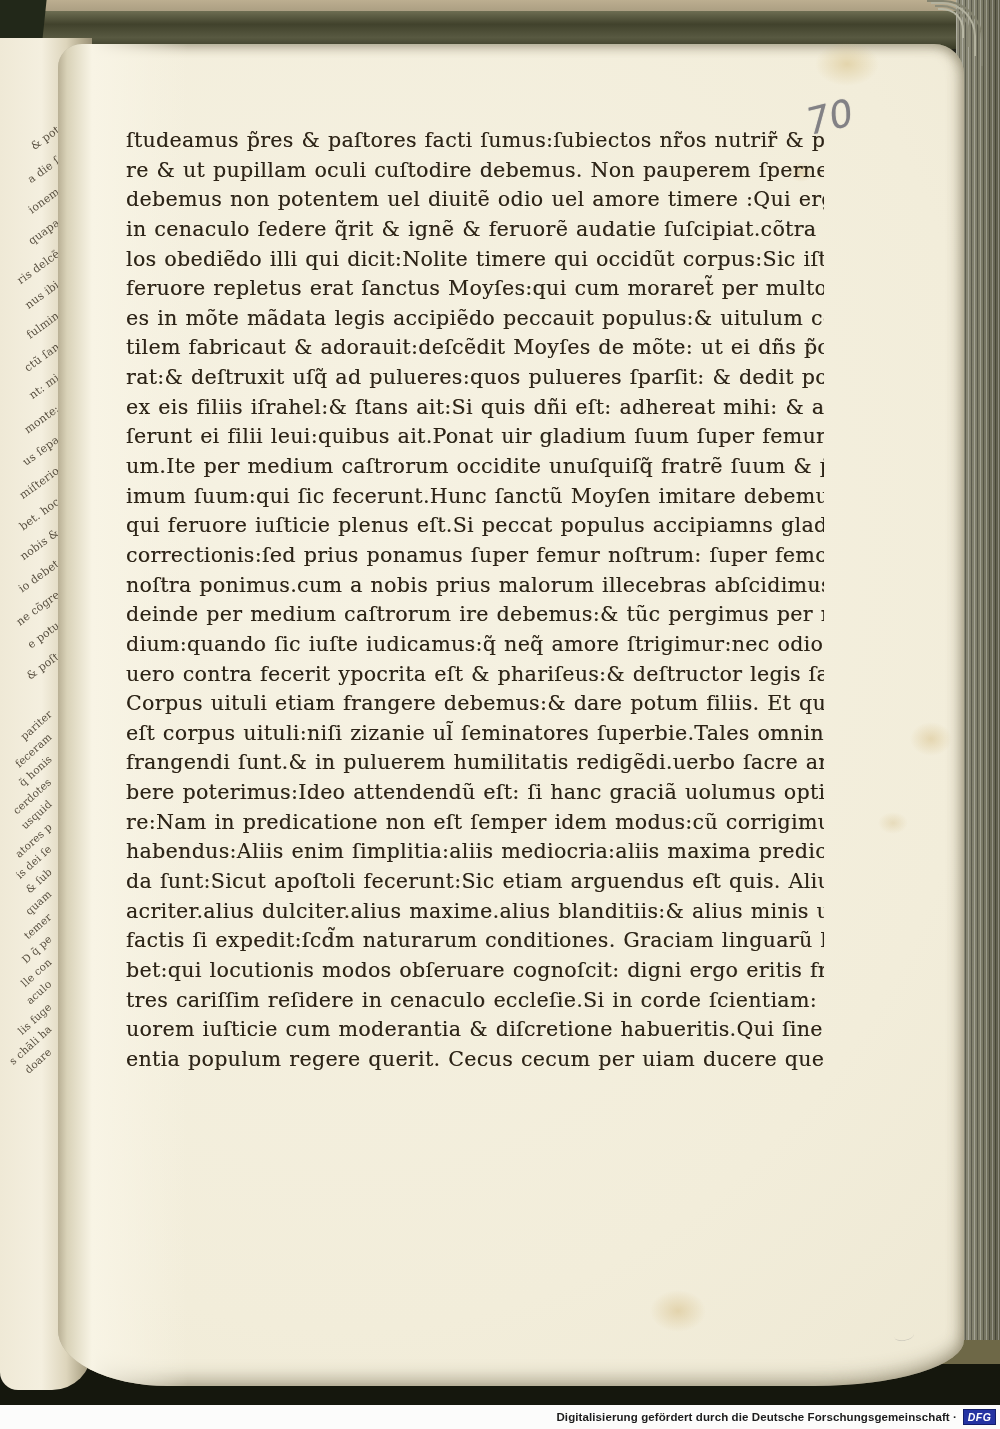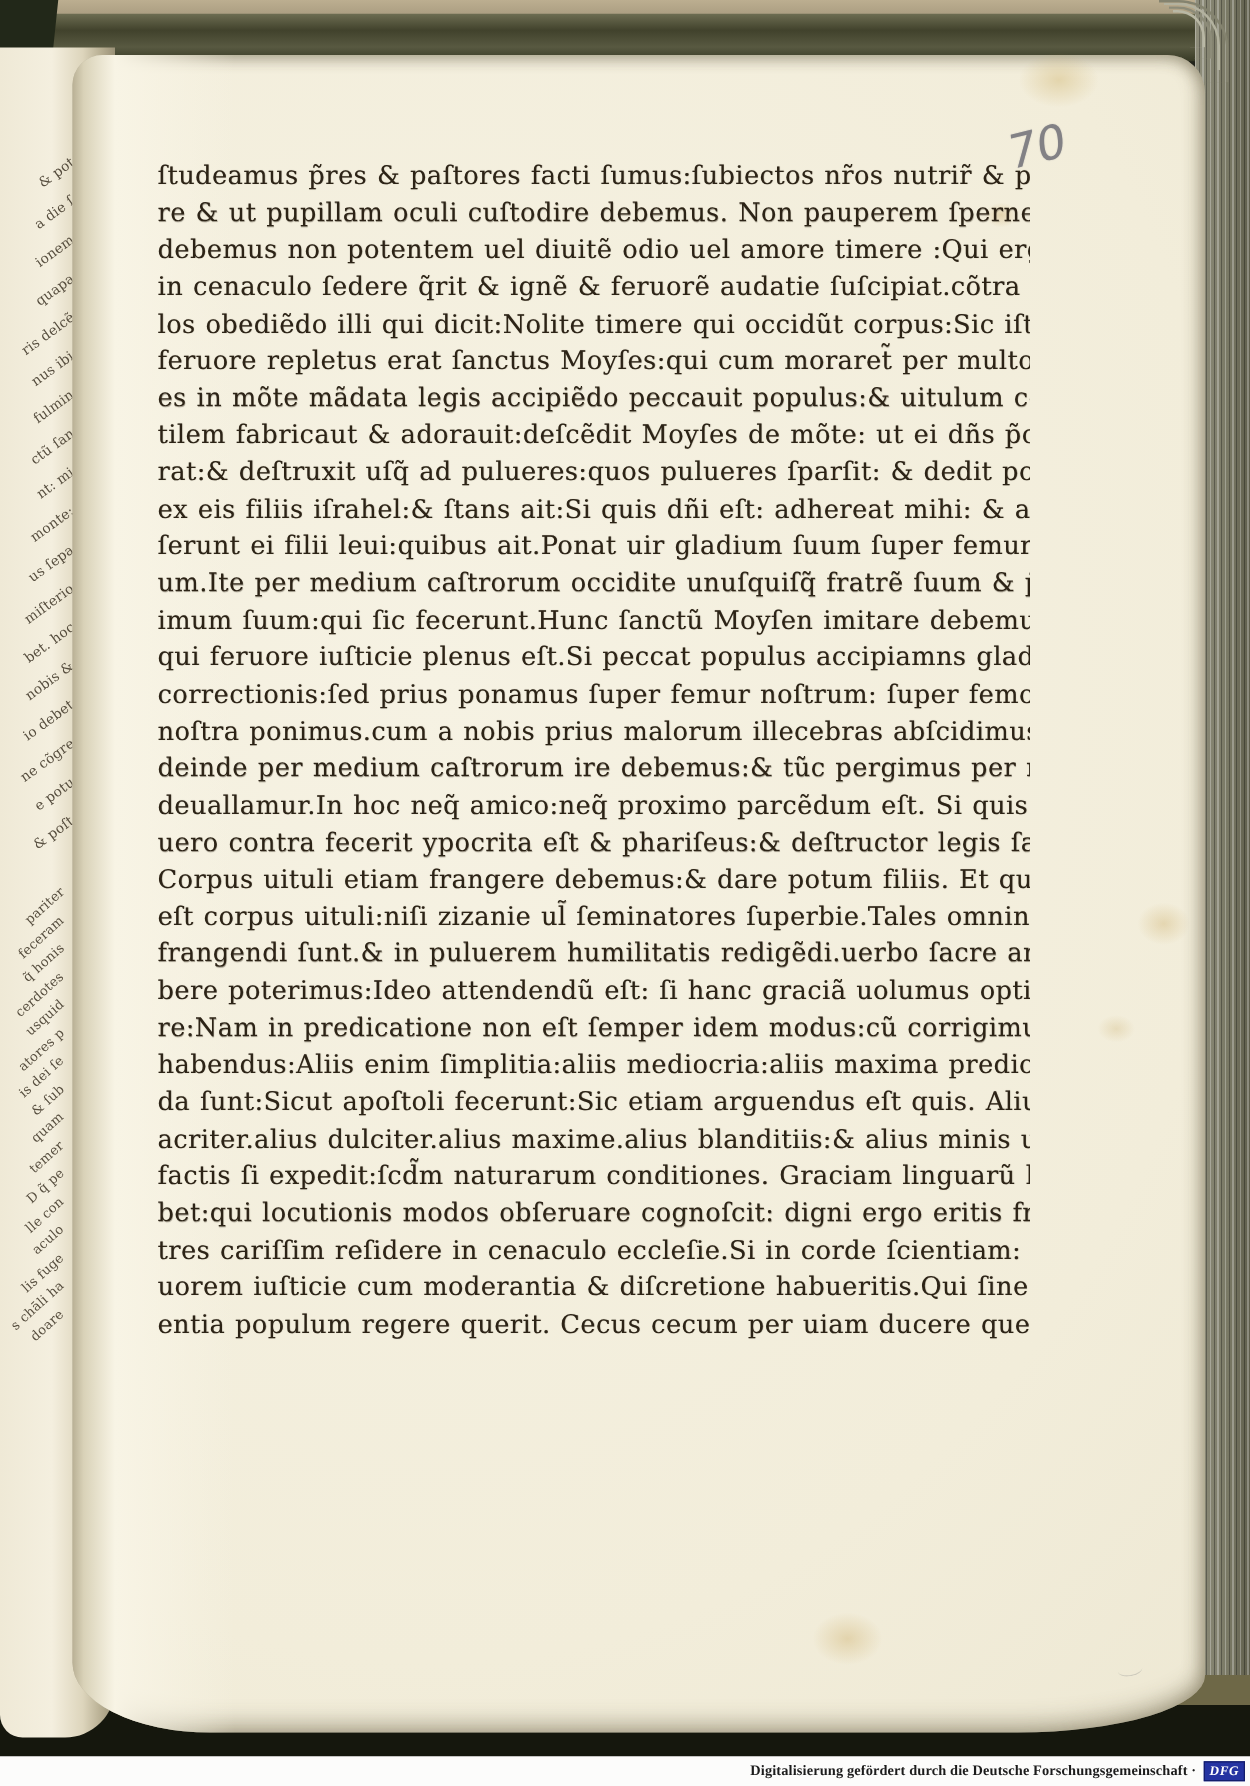--- a/index.html
+++ b/index.html
@@ -67,21 +67,21 @@
              text-shadow:.3px .3px .6px rgba(44,35,22,.45);}
   
   .text-line::after{content:"";display:inline-block;width:100%;}
 
   .corner-squiggle{position:absolute;left:836px;top:1286px;width:20px;height:10px;
          border-bottom:1.5px solid #8b8b8b;border-radius:50%;opacity:.32;transform:rotate(-10deg);}
 
   
   .footer{position:absolute;left:0;top:1405px;width:1000px;height:24px;background:#fcfcfb;
           display:flex;align-items:center;justify-content:flex-end;gap:6px;padding-right:4px;
-          box-sizing:border-box;font-family:Liberation Serif, serif;}
+          box-sizing:border-box;font-family:Liberation Sans, sans-serif;}
   .credit{font-size:11.5px;font-weight:700;color:#1c1c1c;letter-spacing:.1px;}
   .dfg{display:inline-flex;align-items:center;justify-content:center;width:33px;height:16px;
        background:#2433a2;color:#ffffff;font-size:10.5px;font-weight:700;font-style:italic;
        letter-spacing:.5px;border:1px solid #131d6b;box-sizing:border-box;}
 </style>
 </head>
 <body>
 
 <div class="stage">
 
@@ -162,21 +162,21 @@
         <div class="text-line" style="--i: 7;">tilem fabricaut &amp; adorauit:deſcẽdit Moyſes de mõte: ut ei dñs p̃cepe</div>
         <div class="text-line" style="--i: 8;">rat:&amp; deſtruxit uſq̃ ad pulueres:quos pulueres ſparſit: &amp; dedit potũ</div>
         <div class="text-line" style="--i: 9;">ex eis filiis iſrahel:&amp; ſtans ait:Si quis dñi eſt: adhereat mihi: &amp; adhe</div>
         <div class="text-line" style="--i: 10;">ſerunt ei filii leui:quibus ait.Ponat uir gladium ſuum ſuper femur ſu</div>
         <div class="text-line" style="--i: 11;">um.Ite per medium caſtrorum occidite unuſquiſq̃ fratrẽ ſuum &amp; p̃x</div>
         <div class="text-line" style="--i: 12;">imum ſuum:qui ſic fecerunt.Hunc ſanctũ Moyſen imitare debemus</div>
         <div class="text-line" style="--i: 13;">qui feruore iuſticie plenus eſt.Si peccat populus accipiamns gladios</div>
         <div class="text-line" style="--i: 14;">correctionis:ſed prius ponamus ſuper femur noſtrum: ſuper femora</div>
         <div class="text-line" style="--i: 15;">noſtra ponimus.cum a nobis prius malorum illecebras abſcidimus</div>
         <div class="text-line" style="--i: 16;">deinde per medium caſtrorum ire debemus:&amp; tũc pergimus per me</div>
-        <div class="text-line" style="--i: 18;">deuallamur.In hoc neq̃ amico:neq̃ proximo parcẽdum eſt. Si quis</div>
+        <div class="text-line" style="--i: 17;">dium:quando ſic iuſte iudicamus:q̃ neq̃ amore ſtrigimur:nec odio</div>
         <div class="text-line" style="--i: 19;">uero contra fecerit ypocrita eſt &amp; phariſeus:&amp; deſtructor legis ſacre.</div>
         <div class="text-line" style="--i: 20;">Corpus uituli etiam frangere debemus:&amp; dare potum filiis. Et quid</div>
         <div class="text-line" style="--i: 21;">eſt corpus uituli:niſi zizanie ul̃ ſeminatores ſuperbie.Tales omnino</div>
         <div class="text-line" style="--i: 22;">frangendi ſunt.&amp; in puluerem humilitatis redigẽdi.uerbo ſacre amo</div>
         <div class="text-line" style="--i: 24;">bere poterimus:Ideo attendendũ eſt: ſi hanc graciã uolumus optine</div>
         <div class="text-line" style="--i: 25;">re:Nam in predicatione non eſt ſemper idem modus:cũ corrigimus</div>
         <div class="text-line" style="--i: 26;">habendus:Aliis enim ſimplitia:aliis mediocria:aliis maxima predicã</div>
         <div class="text-line" style="--i: 27;">da ſunt:Sicut apoſtoli fecerunt:Sic etiam arguendus eſt quis. Alius</div>
         <div class="text-line" style="--i: 28;">acriter.alius dulciter.alius maxime.alius blanditiis:&amp; alius minis uel</div>
         <div class="text-line" style="--i: 29;">factis ſi expedit:ſcd̃m naturarum conditiones. Graciam linguarũ ha</div>

